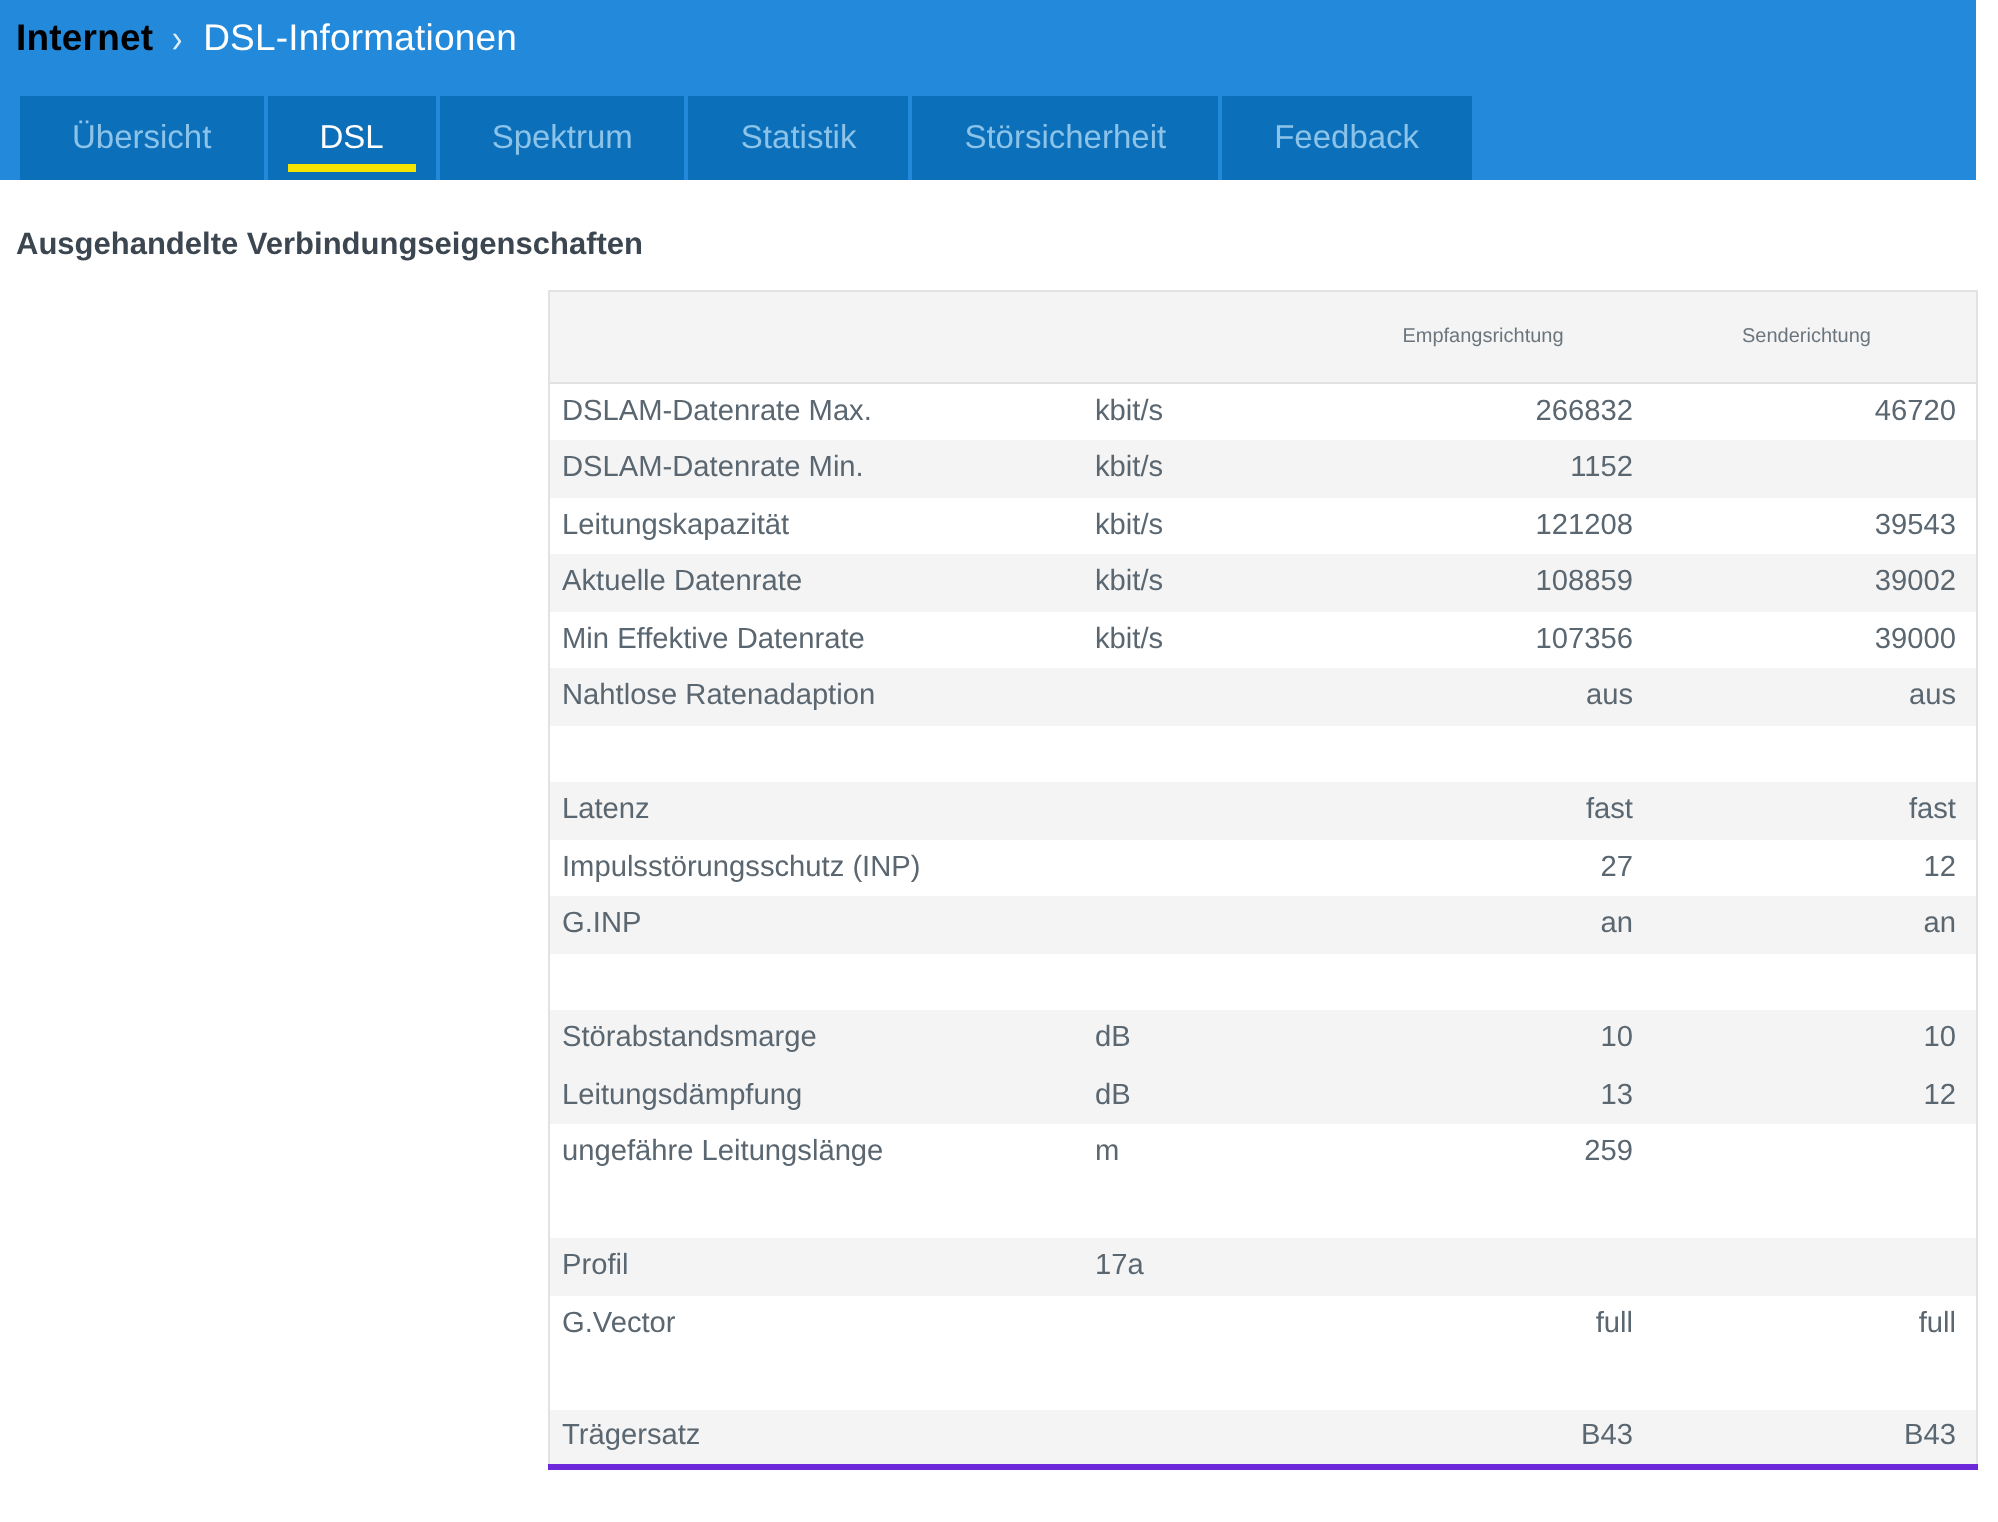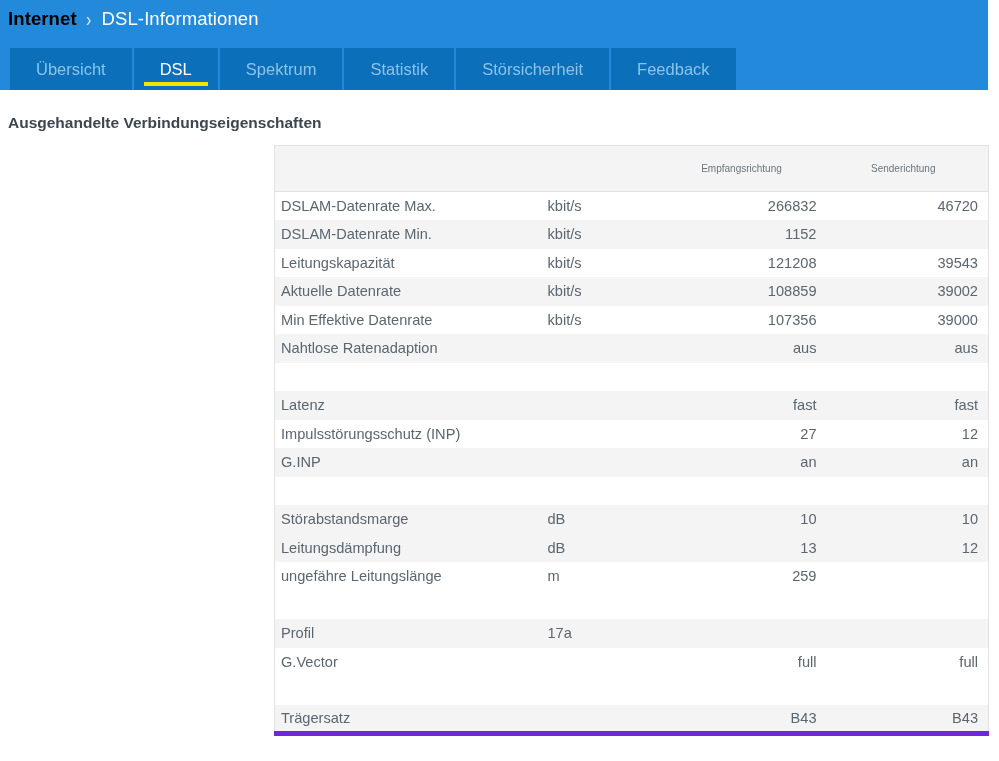--- a/index.html
+++ b/index.html
@@ -169,21 +169,21 @@
     border-right: none;
   }
   table.dsl tbody td.up {
     text-align: right;
     padding-right: 10px;
     border-left: none;
   }
   table.dsl tbody tr.alt td { background: #f4f4f4; }
   table.dsl tbody tr.plain td { background: #ffffff; }
   table.dsl tbody tr.spacer td { height: 28.5px; background: #ffffff; }
-  table.dsl tbody tr.last td { border-bottom: 5px solid #6d28d9; }
+  table.dsl tbody tr.last td { border-bottom: 3px solid #6d28d9; }
 </style>
 </head>
 <body>
 
 <div class="header">
 
   <div class="breadcrumb">
     <span class="crumb-1">Internet</span>
     <span class="crumb-sep">›</span>
     <span class="crumb-2">DSL-Informationen</span>

